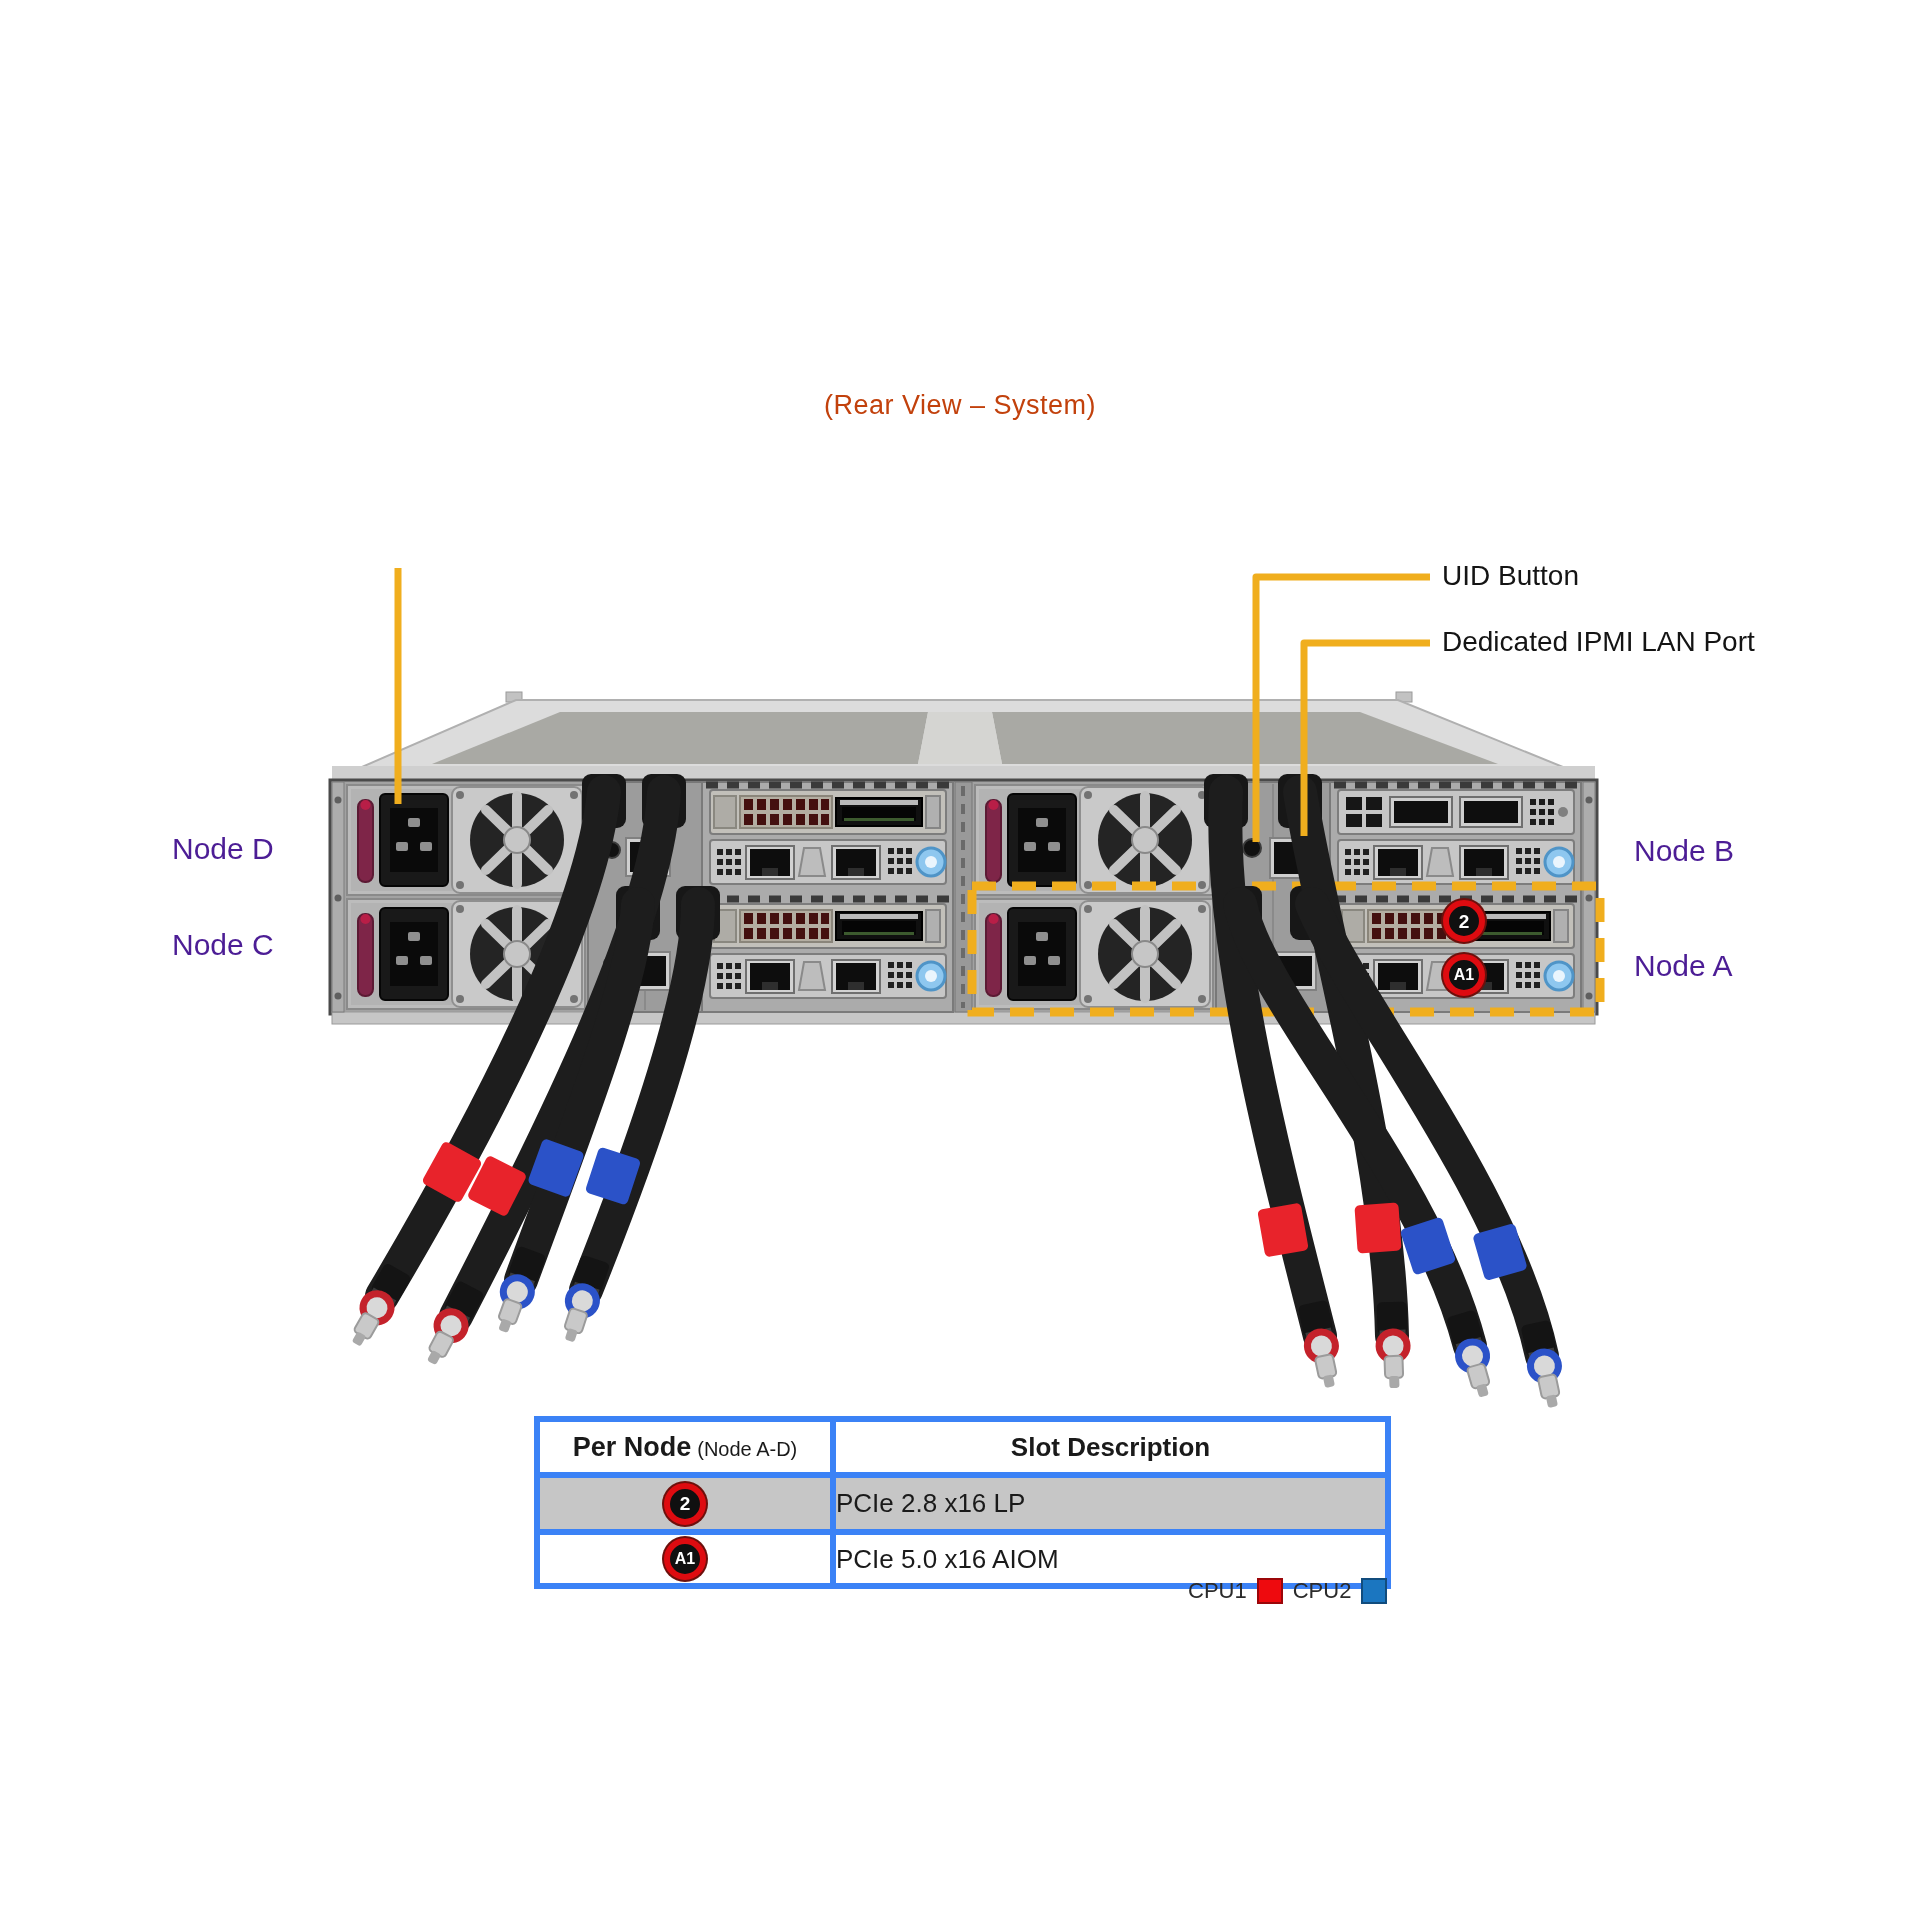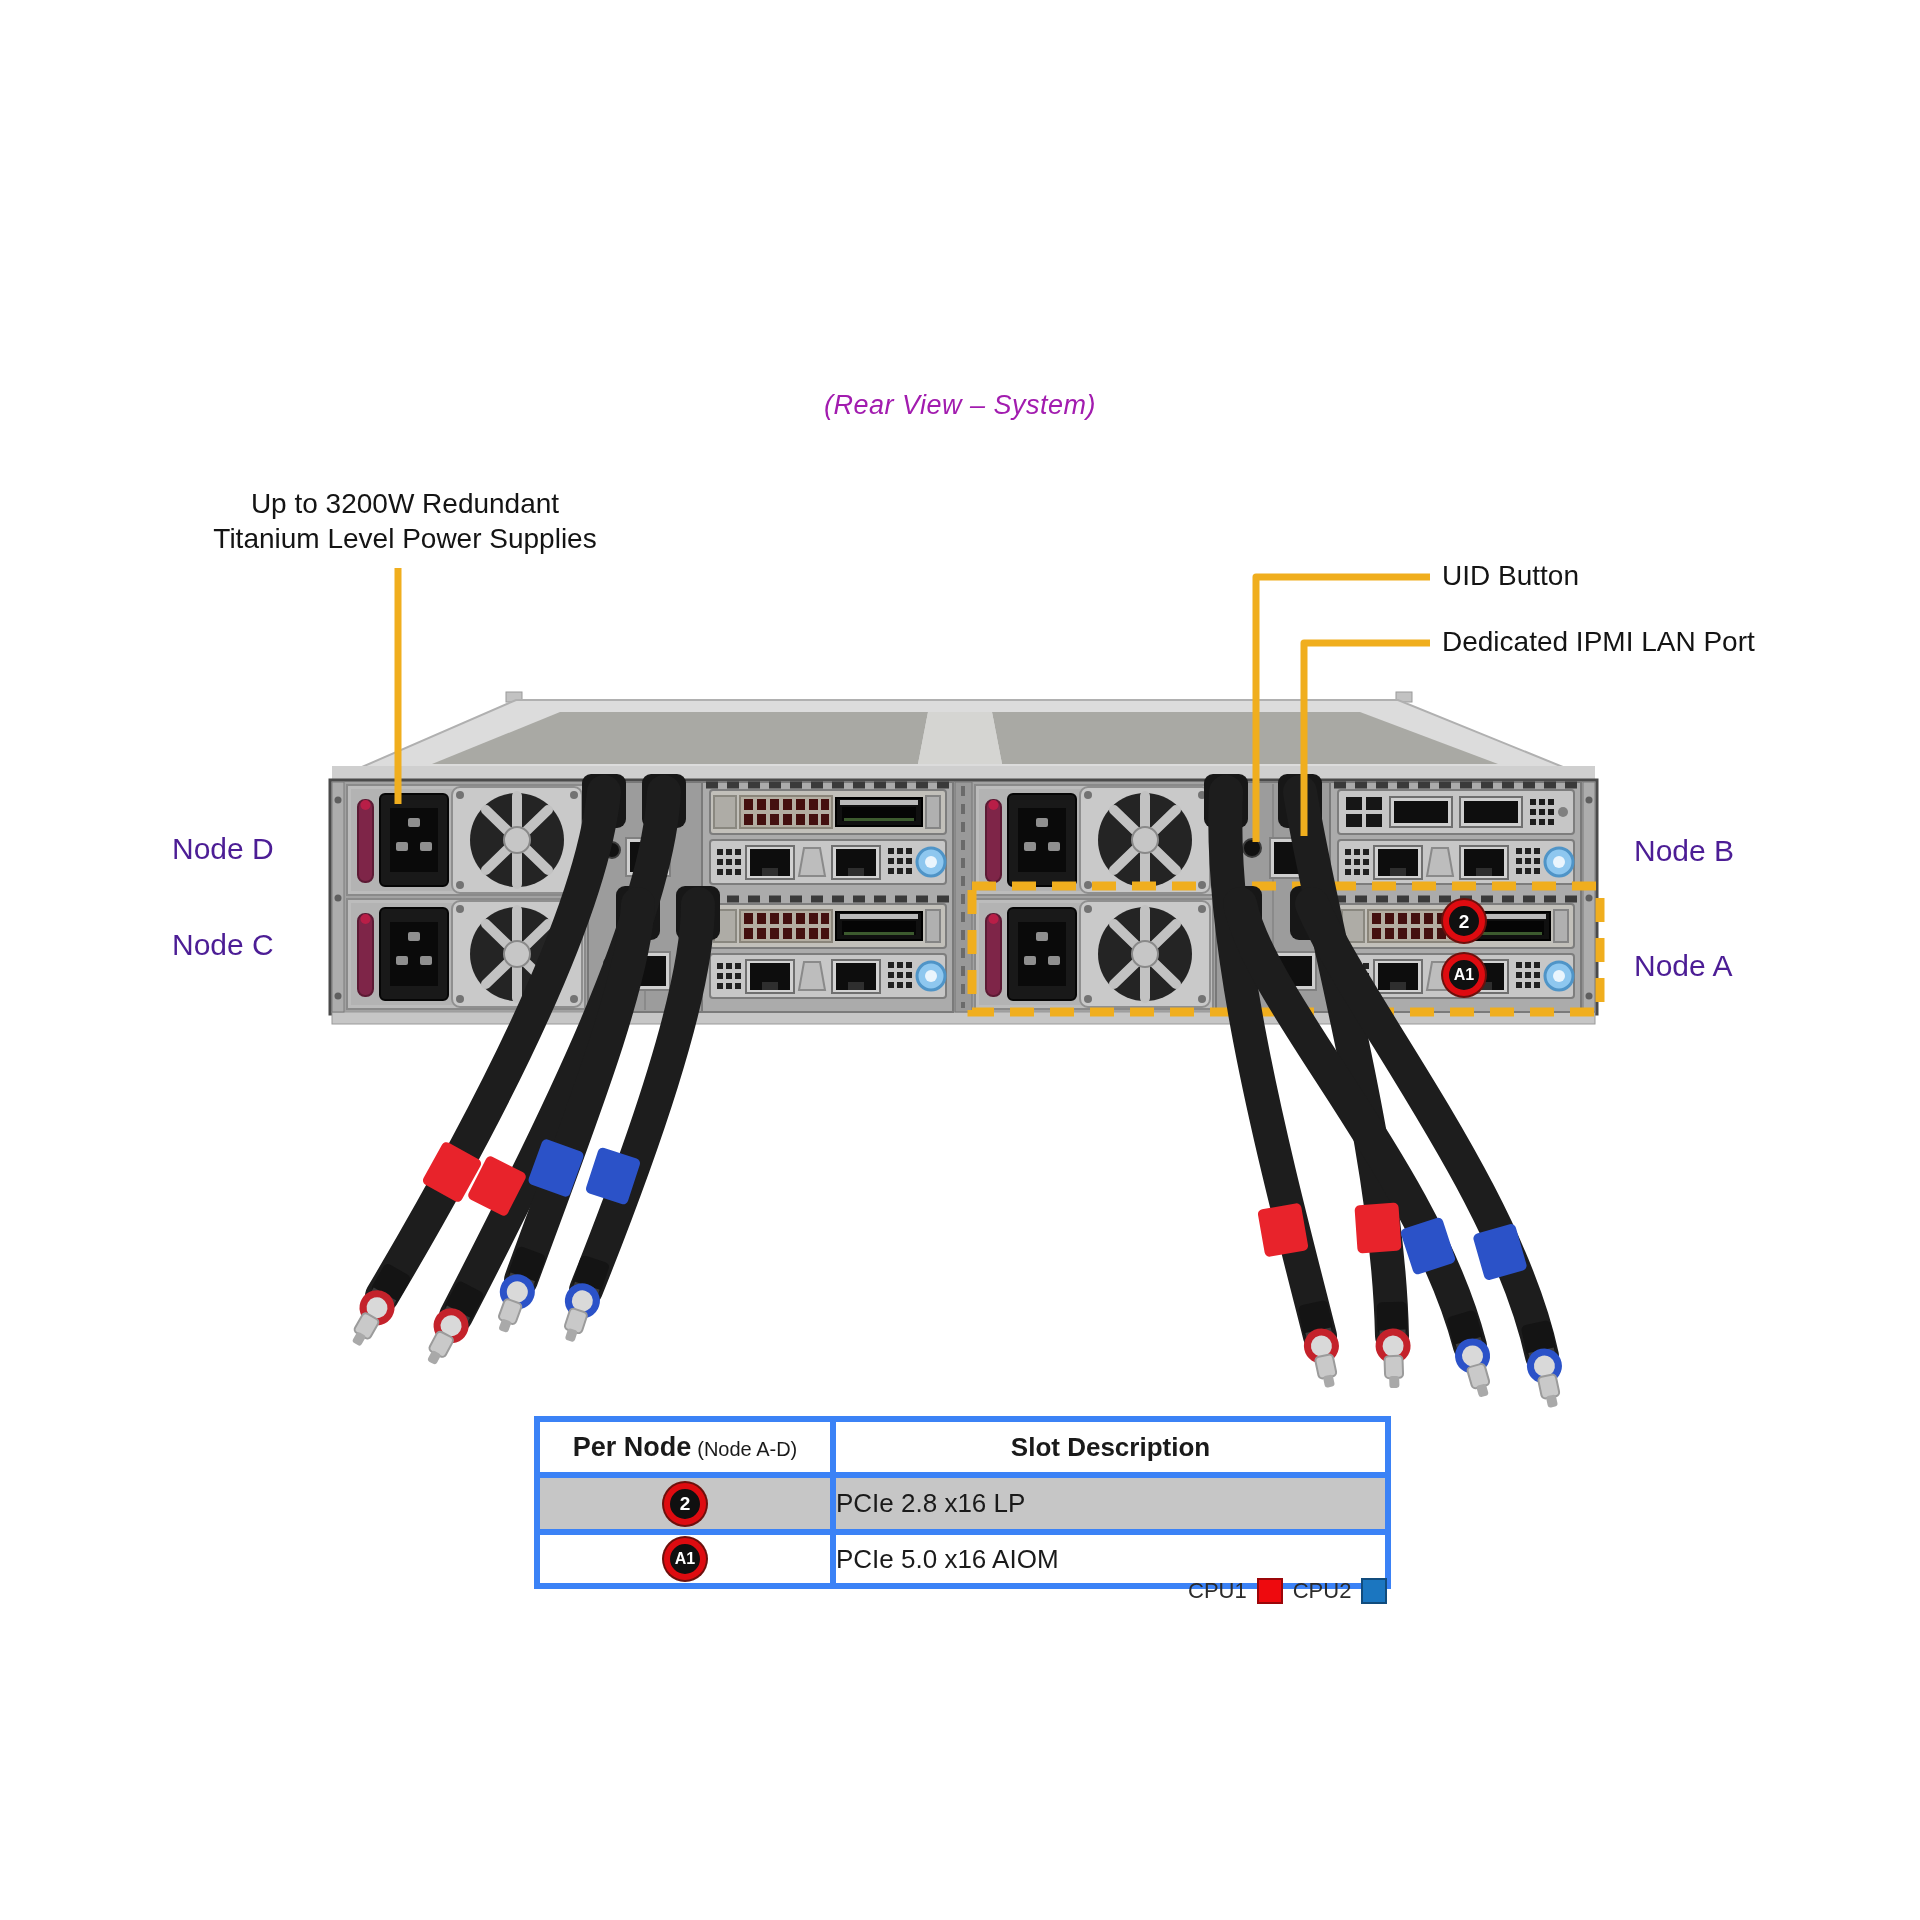--- a/index.html
+++ b/index.html
@@ -1,20 +1,20 @@
 <!DOCTYPE html>
 <html><head>
 <meta charset="utf-8">
 <style>
   html,body{margin:0;padding:0;background:#fff;}
   .canvas{position:relative;width:1920px;height:1920px;background:#ffffff;
           font-family:"Liberation Sans", sans-serif;color:#1a1a1a;overflow:hidden;}
   .art{position:absolute;left:0;top:0;width:1920px;height:1920px;}
   .overlay{position:absolute;white-space:nowrap;}
-  .fig-title{font-size:27px;font-style:italic;letter-spacing:.5px;color:#a21caf;}
+  .fig-title{font-size:27px;letter-spacing:.5px;color:#c2410c;}
   .callout-label{font-size:28px;color:#141414;}
   .psu-label{text-align:center;line-height:35px;}
   .node-label{font-size:30px;color:#4c1d95;}
   .badge{display:inline-flex;align-items:center;justify-content:center;
          width:30px;height:30px;border-radius:50%;background:#101010;
          border:6px solid #de0b10;box-shadow:0 0 0 2px #6d100c;
          color:#fff;font-weight:bold;font-size:19px;line-height:1;}
   .badge.small-text{font-size:16px;}
   .chassis-badge{position:absolute;}
   table.slot-table{position:absolute;left:534px;top:1416px;border-collapse:collapse;
@@ -307,24 +307,20 @@
 
     <g fill="none" stroke="#f0ae1e" stroke-width="7" stroke-linejoin="round" stroke-linecap="butt">
       <path d="M 398 568 L 398 804"></path>
       <path d="M 1430 577 L 1256 577 L 1256 842"></path>
       <path d="M 1430 643 L 1304 643 L 1304 836"></path>
     </g>
   </svg>
 
   <div class="overlay fig-title" style="left:660px;top:390px;width:600px;text-align:center;">(Rear View – System)</div>
 
-  <div class="overlay callout-label psu-label" style="left:150px;top:486px;width:510px;">
-    <div>Up to 3200W Redundant</div>
-    <div>Titanium Level Power Supplies</div>
-  </div>
 
   <div class="overlay callout-label" style="left:1442px;top:560px;">UID Button</div>
   <div class="overlay callout-label" style="left:1442px;top:626px;">Dedicated IPMI LAN Port</div>
 
   <div class="overlay node-label" style="left:172px;top:832px;">Node D</div>
   <div class="overlay node-label" style="left:172px;top:928px;">Node C</div>
   <div class="overlay node-label" style="left:1634px;top:834px;">Node B</div>
   <div class="overlay node-label" style="left:1634px;top:949px;">Node A</div>
 
   <div class="badge chassis-badge" style="left:1443px;top:900px;">2</div>

